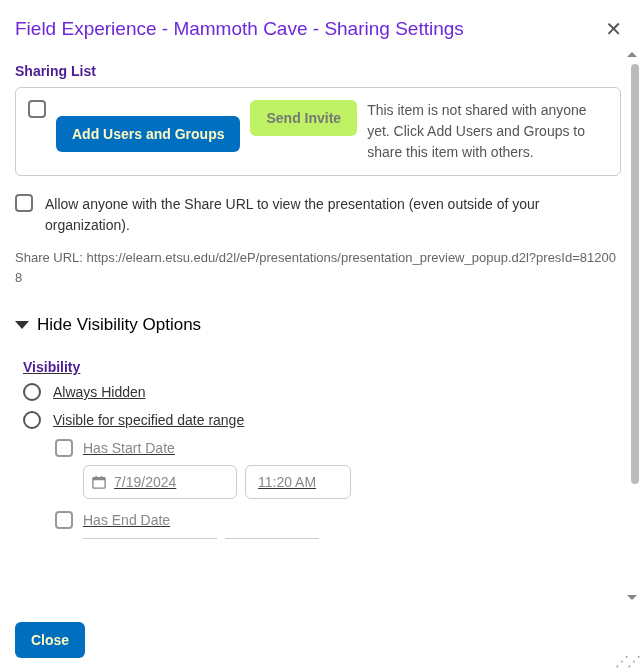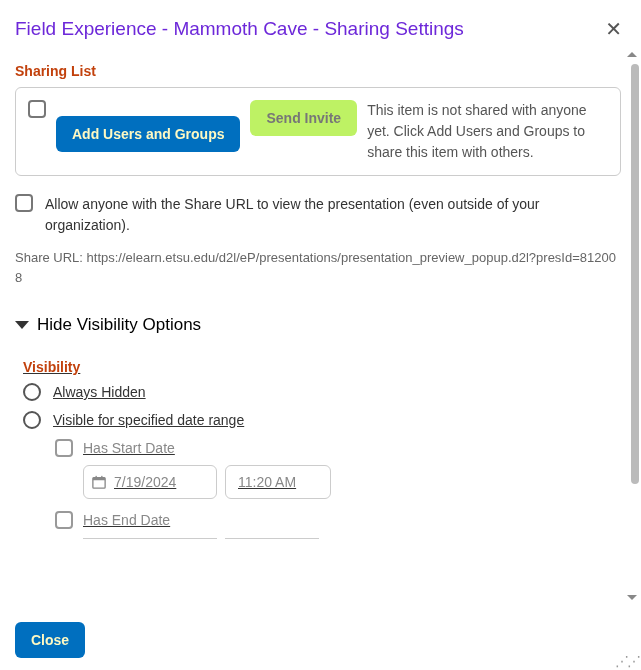--- a/index.html
+++ b/index.html
@@ -39,21 +39,21 @@
       padding: 4px;
     }
     .dialog-body {
       flex: 1;
       overflow-y: auto;
       padding-right: 20px;
       position: relative;
     }
     .section-label {
       font-weight: 700;
-      color: #c2410c;
+      color: #4c1d95;
       margin-bottom: 8px;
       font-size: 14px;
     }
     .sharing-box {
       border: 1px solid #ccc;
       border-radius: 6px;
       padding: 12px;
       display: flex;
       gap: 10px;
       align-items: flex-start;
@@ -186,21 +186,21 @@
     .date-input, .time-input {
       border: 1px solid #ccc;
       border-radius: 6px;
       padding: 8px 12px;
       font-size: 14px;
       color: #888;
       display: flex;
       align-items: center;
       gap: 8px;
     }
-    .date-input { width: 134px; padding-left: 8px; }
+    .date-input { width: 154px; padding-left: 8px; }
     .time-input { width: 106px; }
     .cal-icon {
       width: 14px;
       height: 14px;
       display: inline-block;
     }
     .input-underlined {
       display: flex;
       gap: 8px;
       margin-left: 28px;

